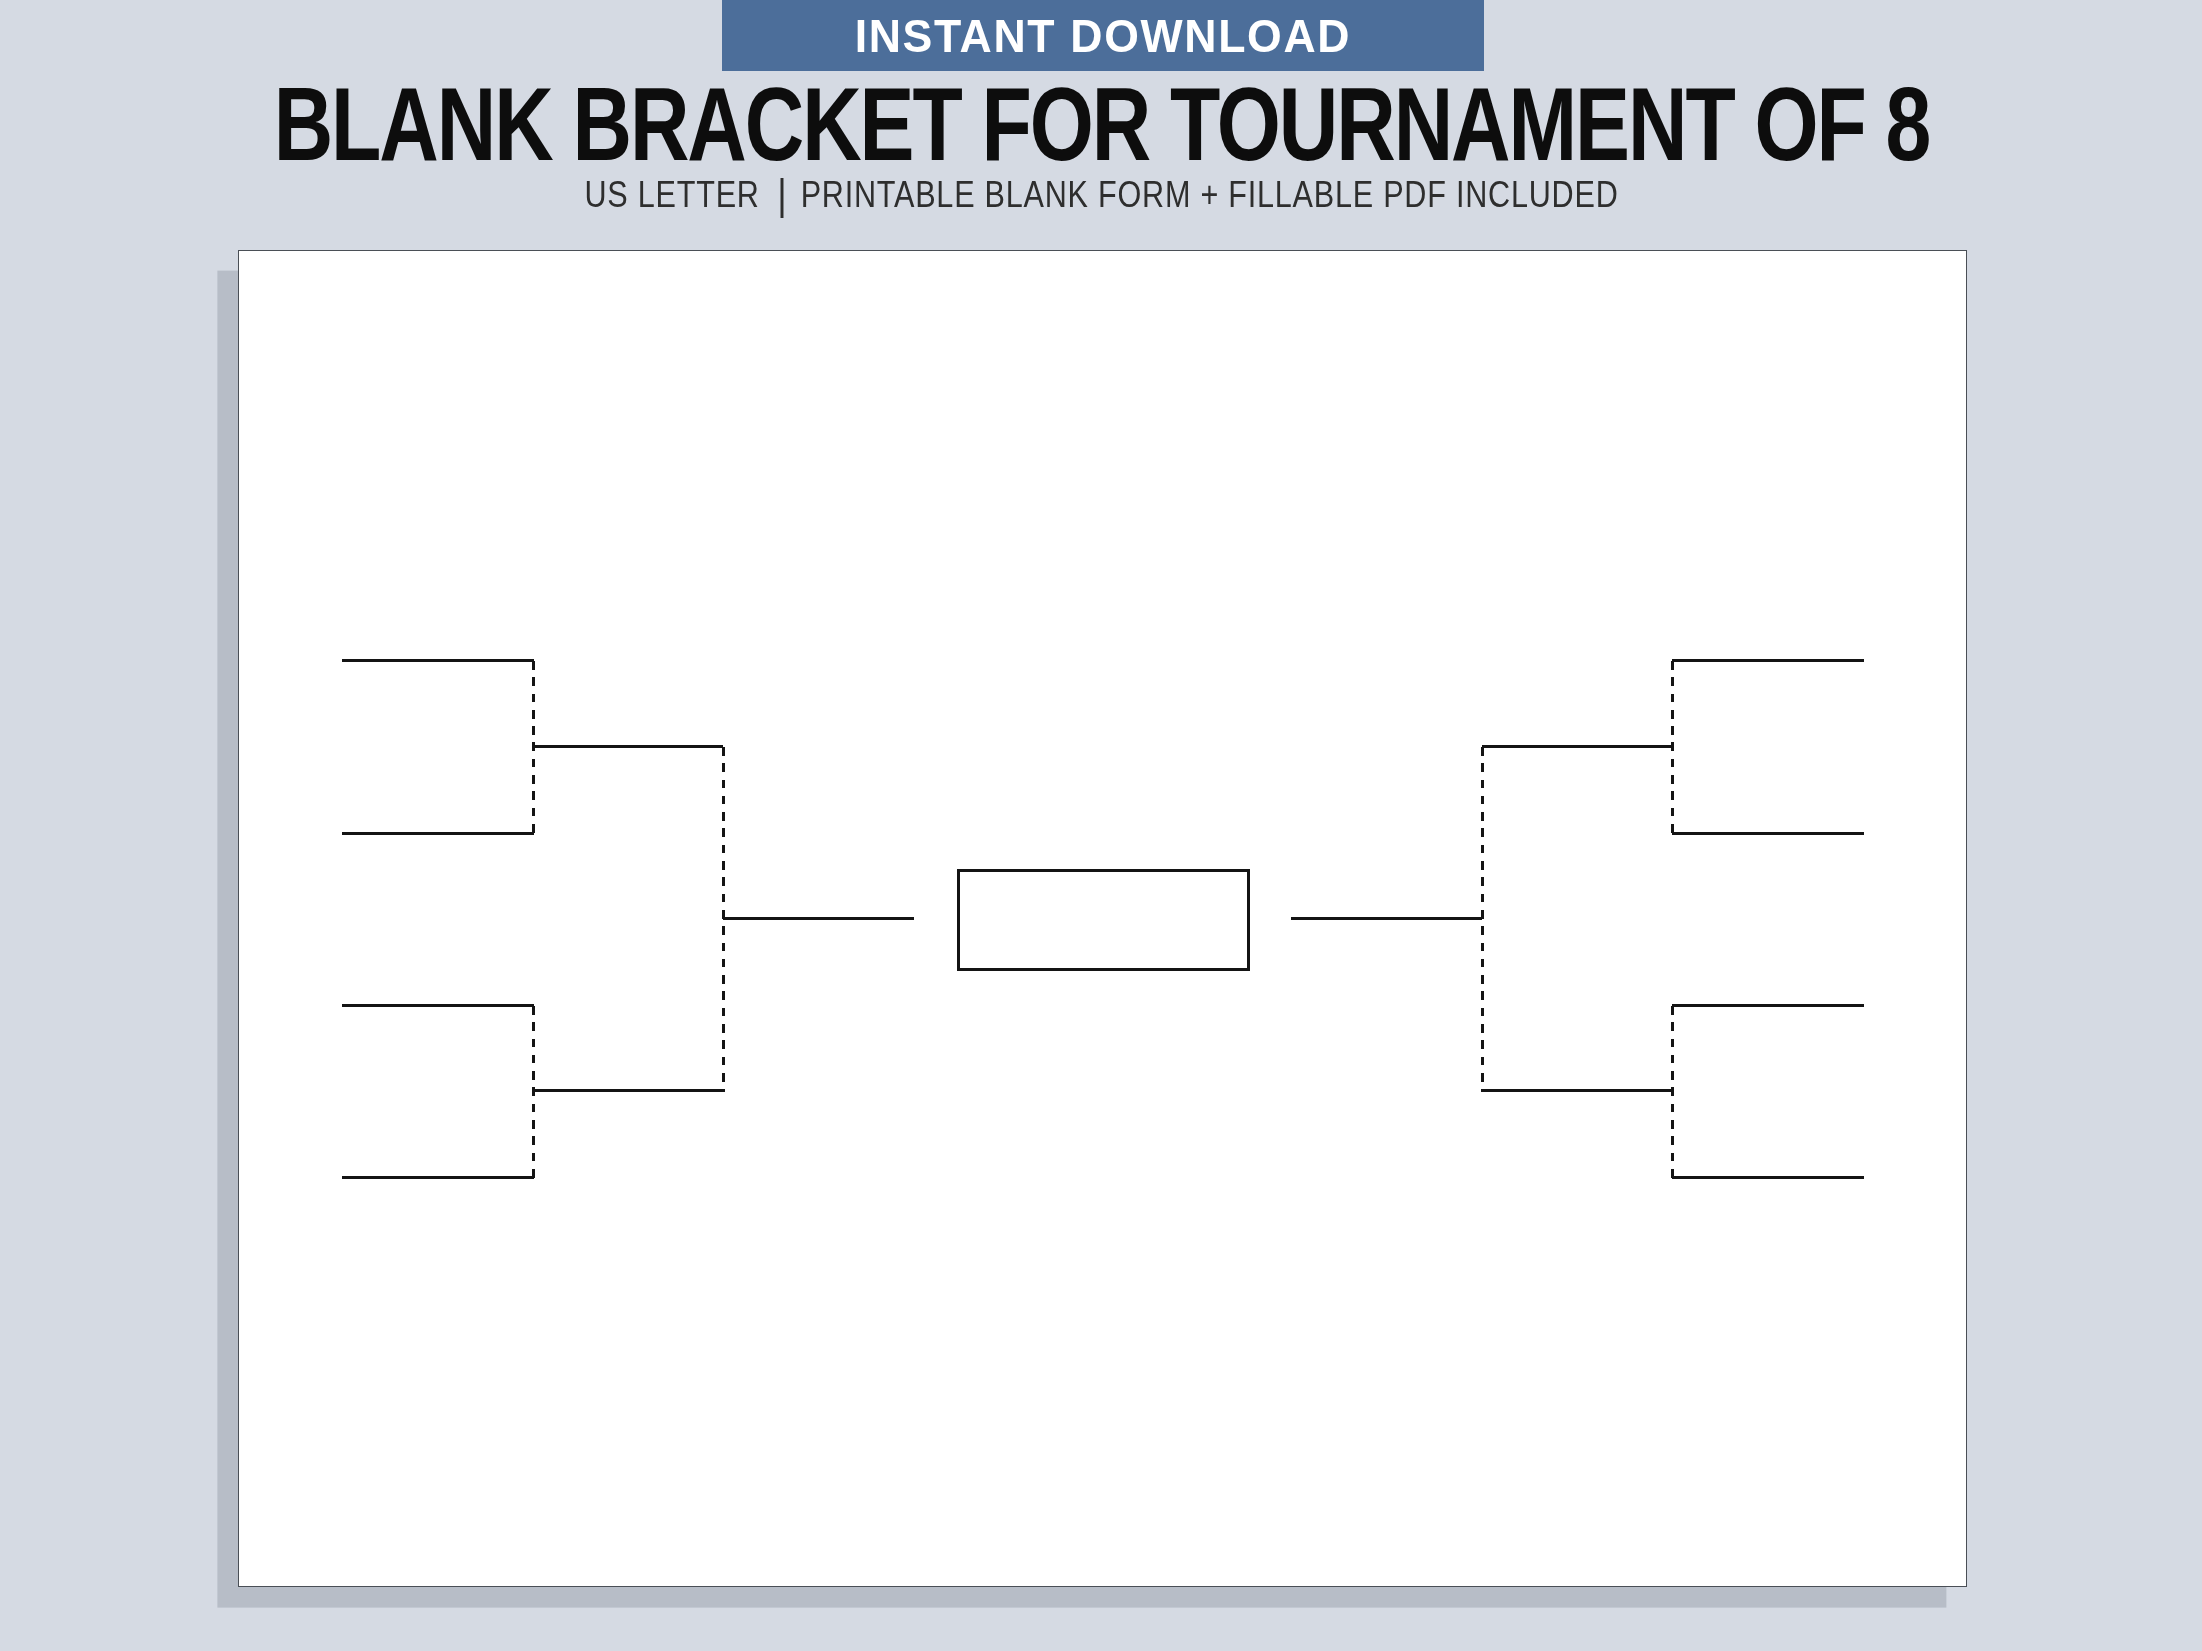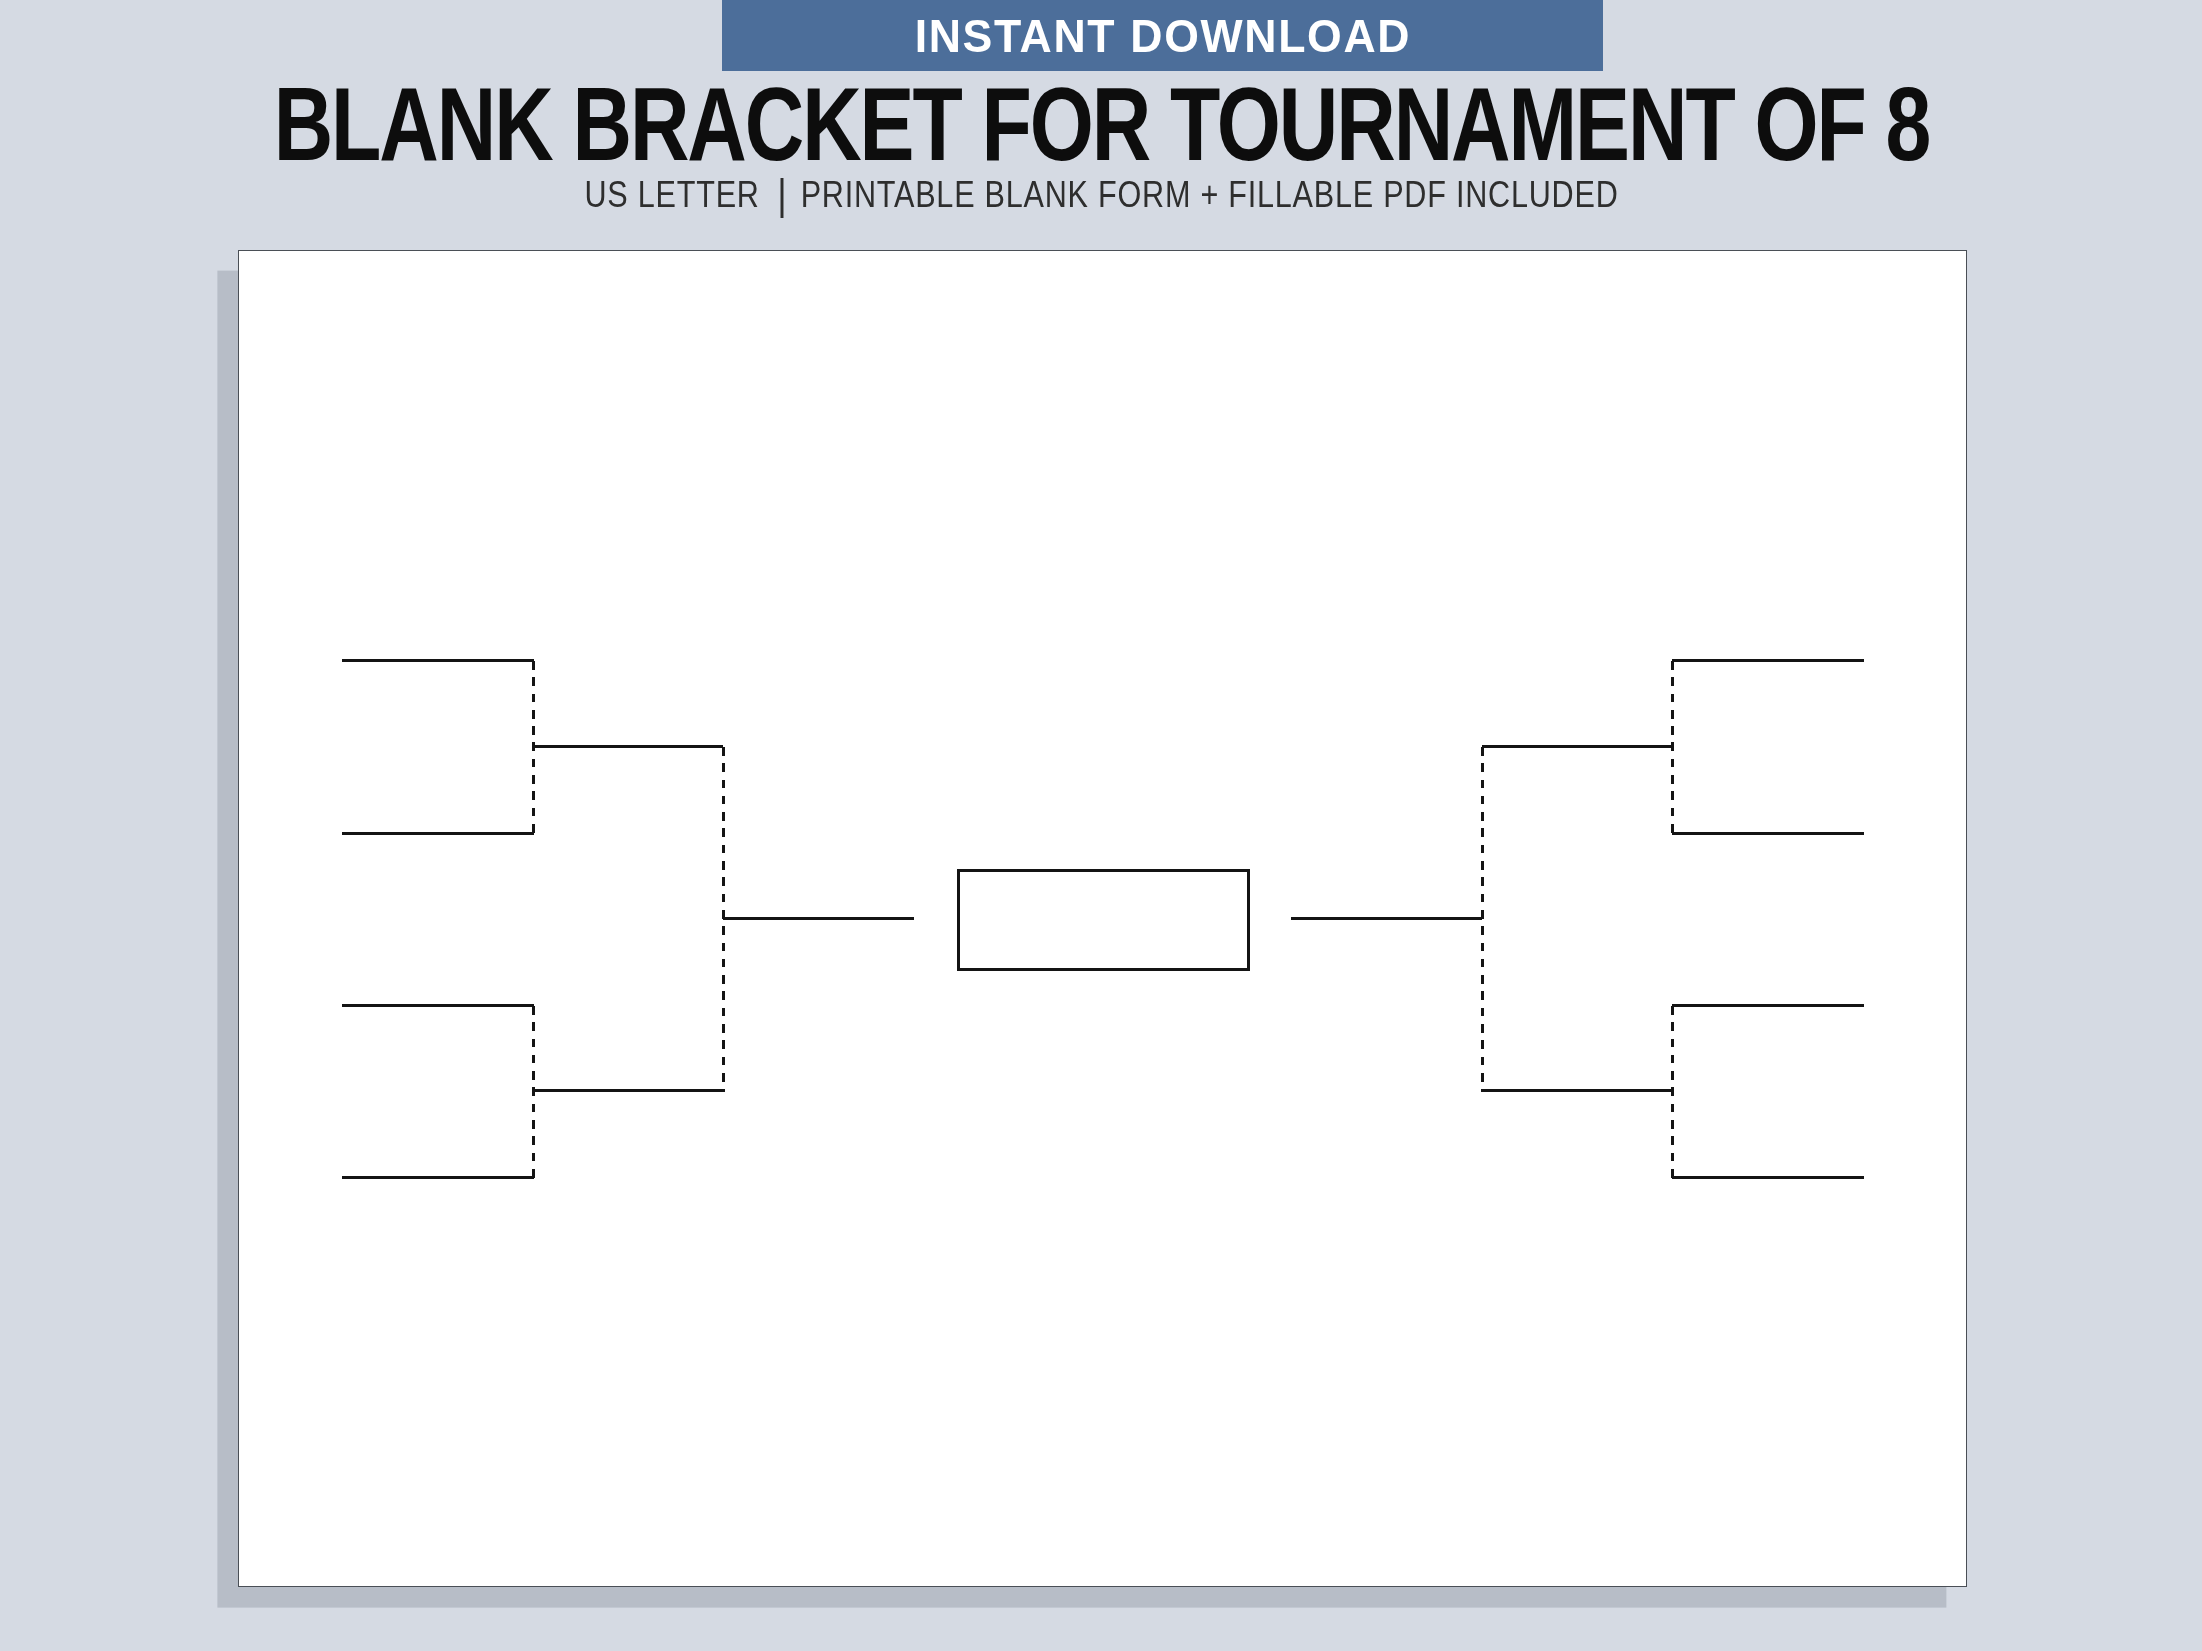--- a/index.html
+++ b/index.html
@@ -8,21 +8,21 @@
     --page-bg:#ffffff; --page-border:#4a4f56; --page-shadow:#b7bdc7;
     --line:#141414;
   }
   html,body{margin:0;padding:0;}
   body{
     width:2203px;height:1652px;position:relative;overflow:hidden;
     background:var(--bg);
     font-family:"Liberation Sans", sans-serif;
   }
   .banner{
-    position:absolute;left:722px;top:0;width:881px;height:71px;
+    position:absolute;left:722px;top:0;width:762px;height:71px;
     background:var(--banner-bg);
     display:flex;align-items:center;justify-content:center;
   }
   .banner-label{
     color:var(--banner-text);font-weight:bold;font-size:46px;
     letter-spacing:1.7px;transform:scaleX(0.97);white-space:nowrap;
   }
   .title{
     position:absolute;left:0;top:74px;width:2203px;height:103px;
     line-height:102px;text-align:center;font-weight:bold;font-size:103px;

